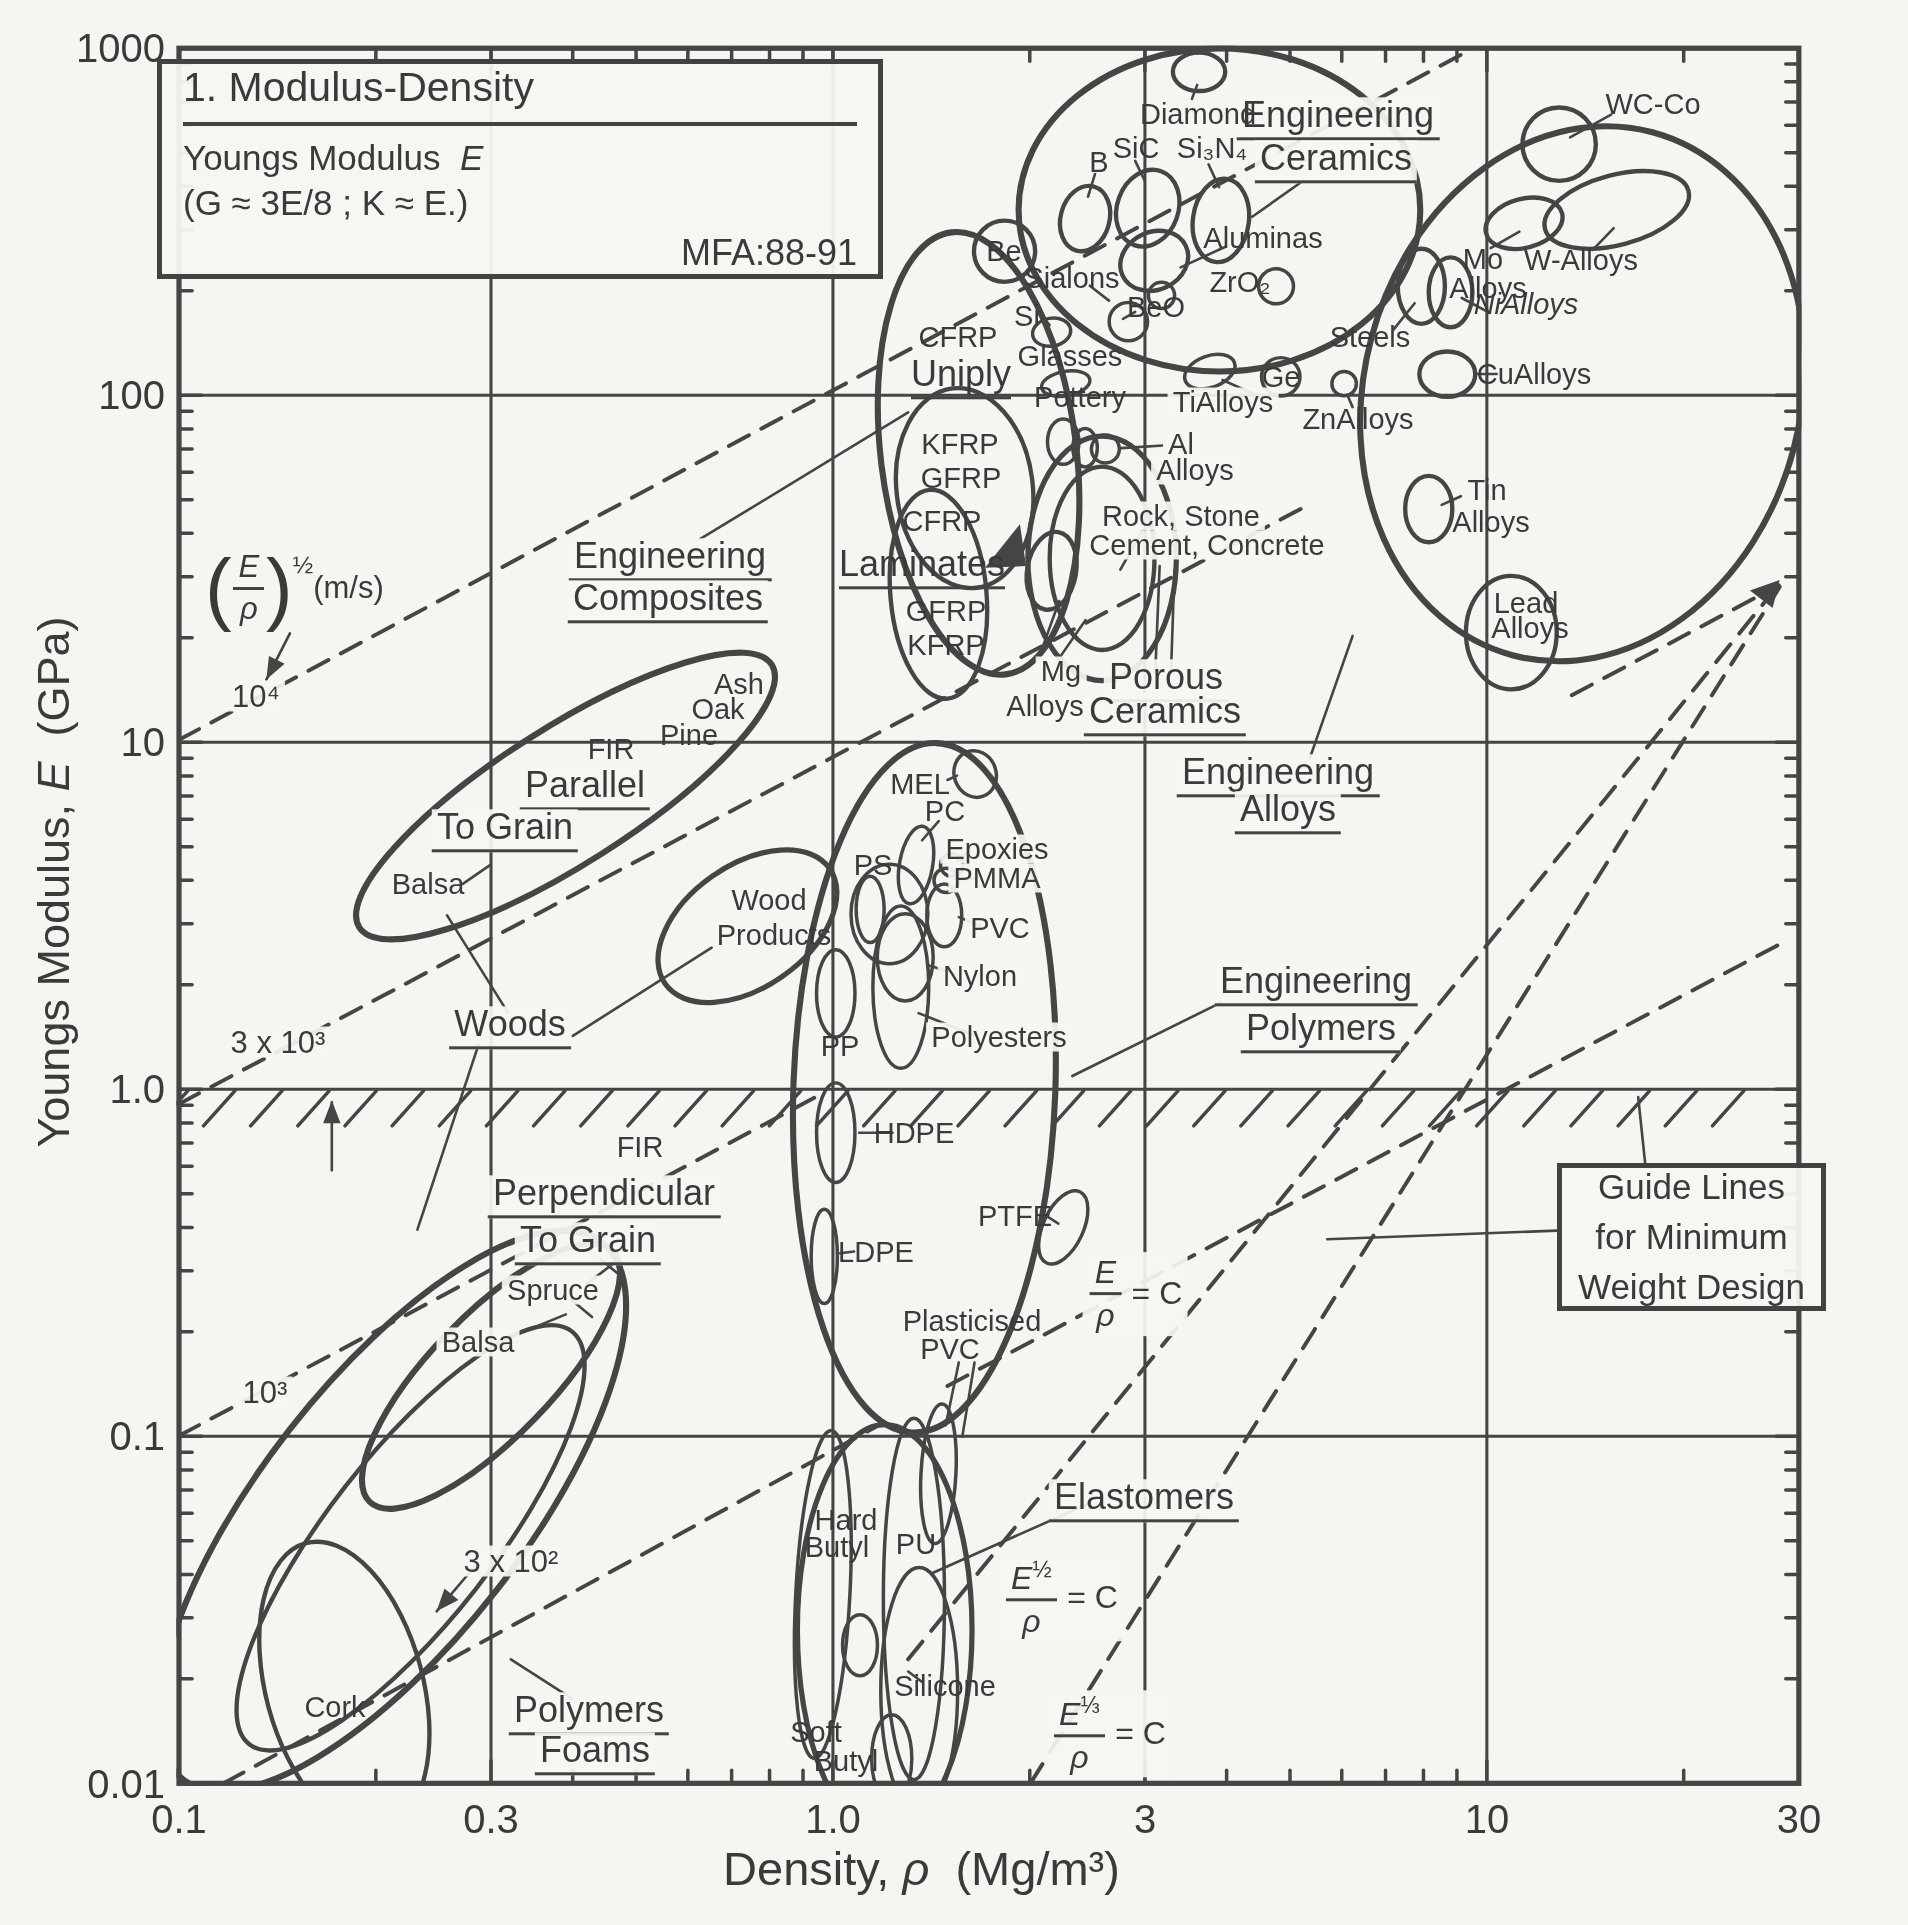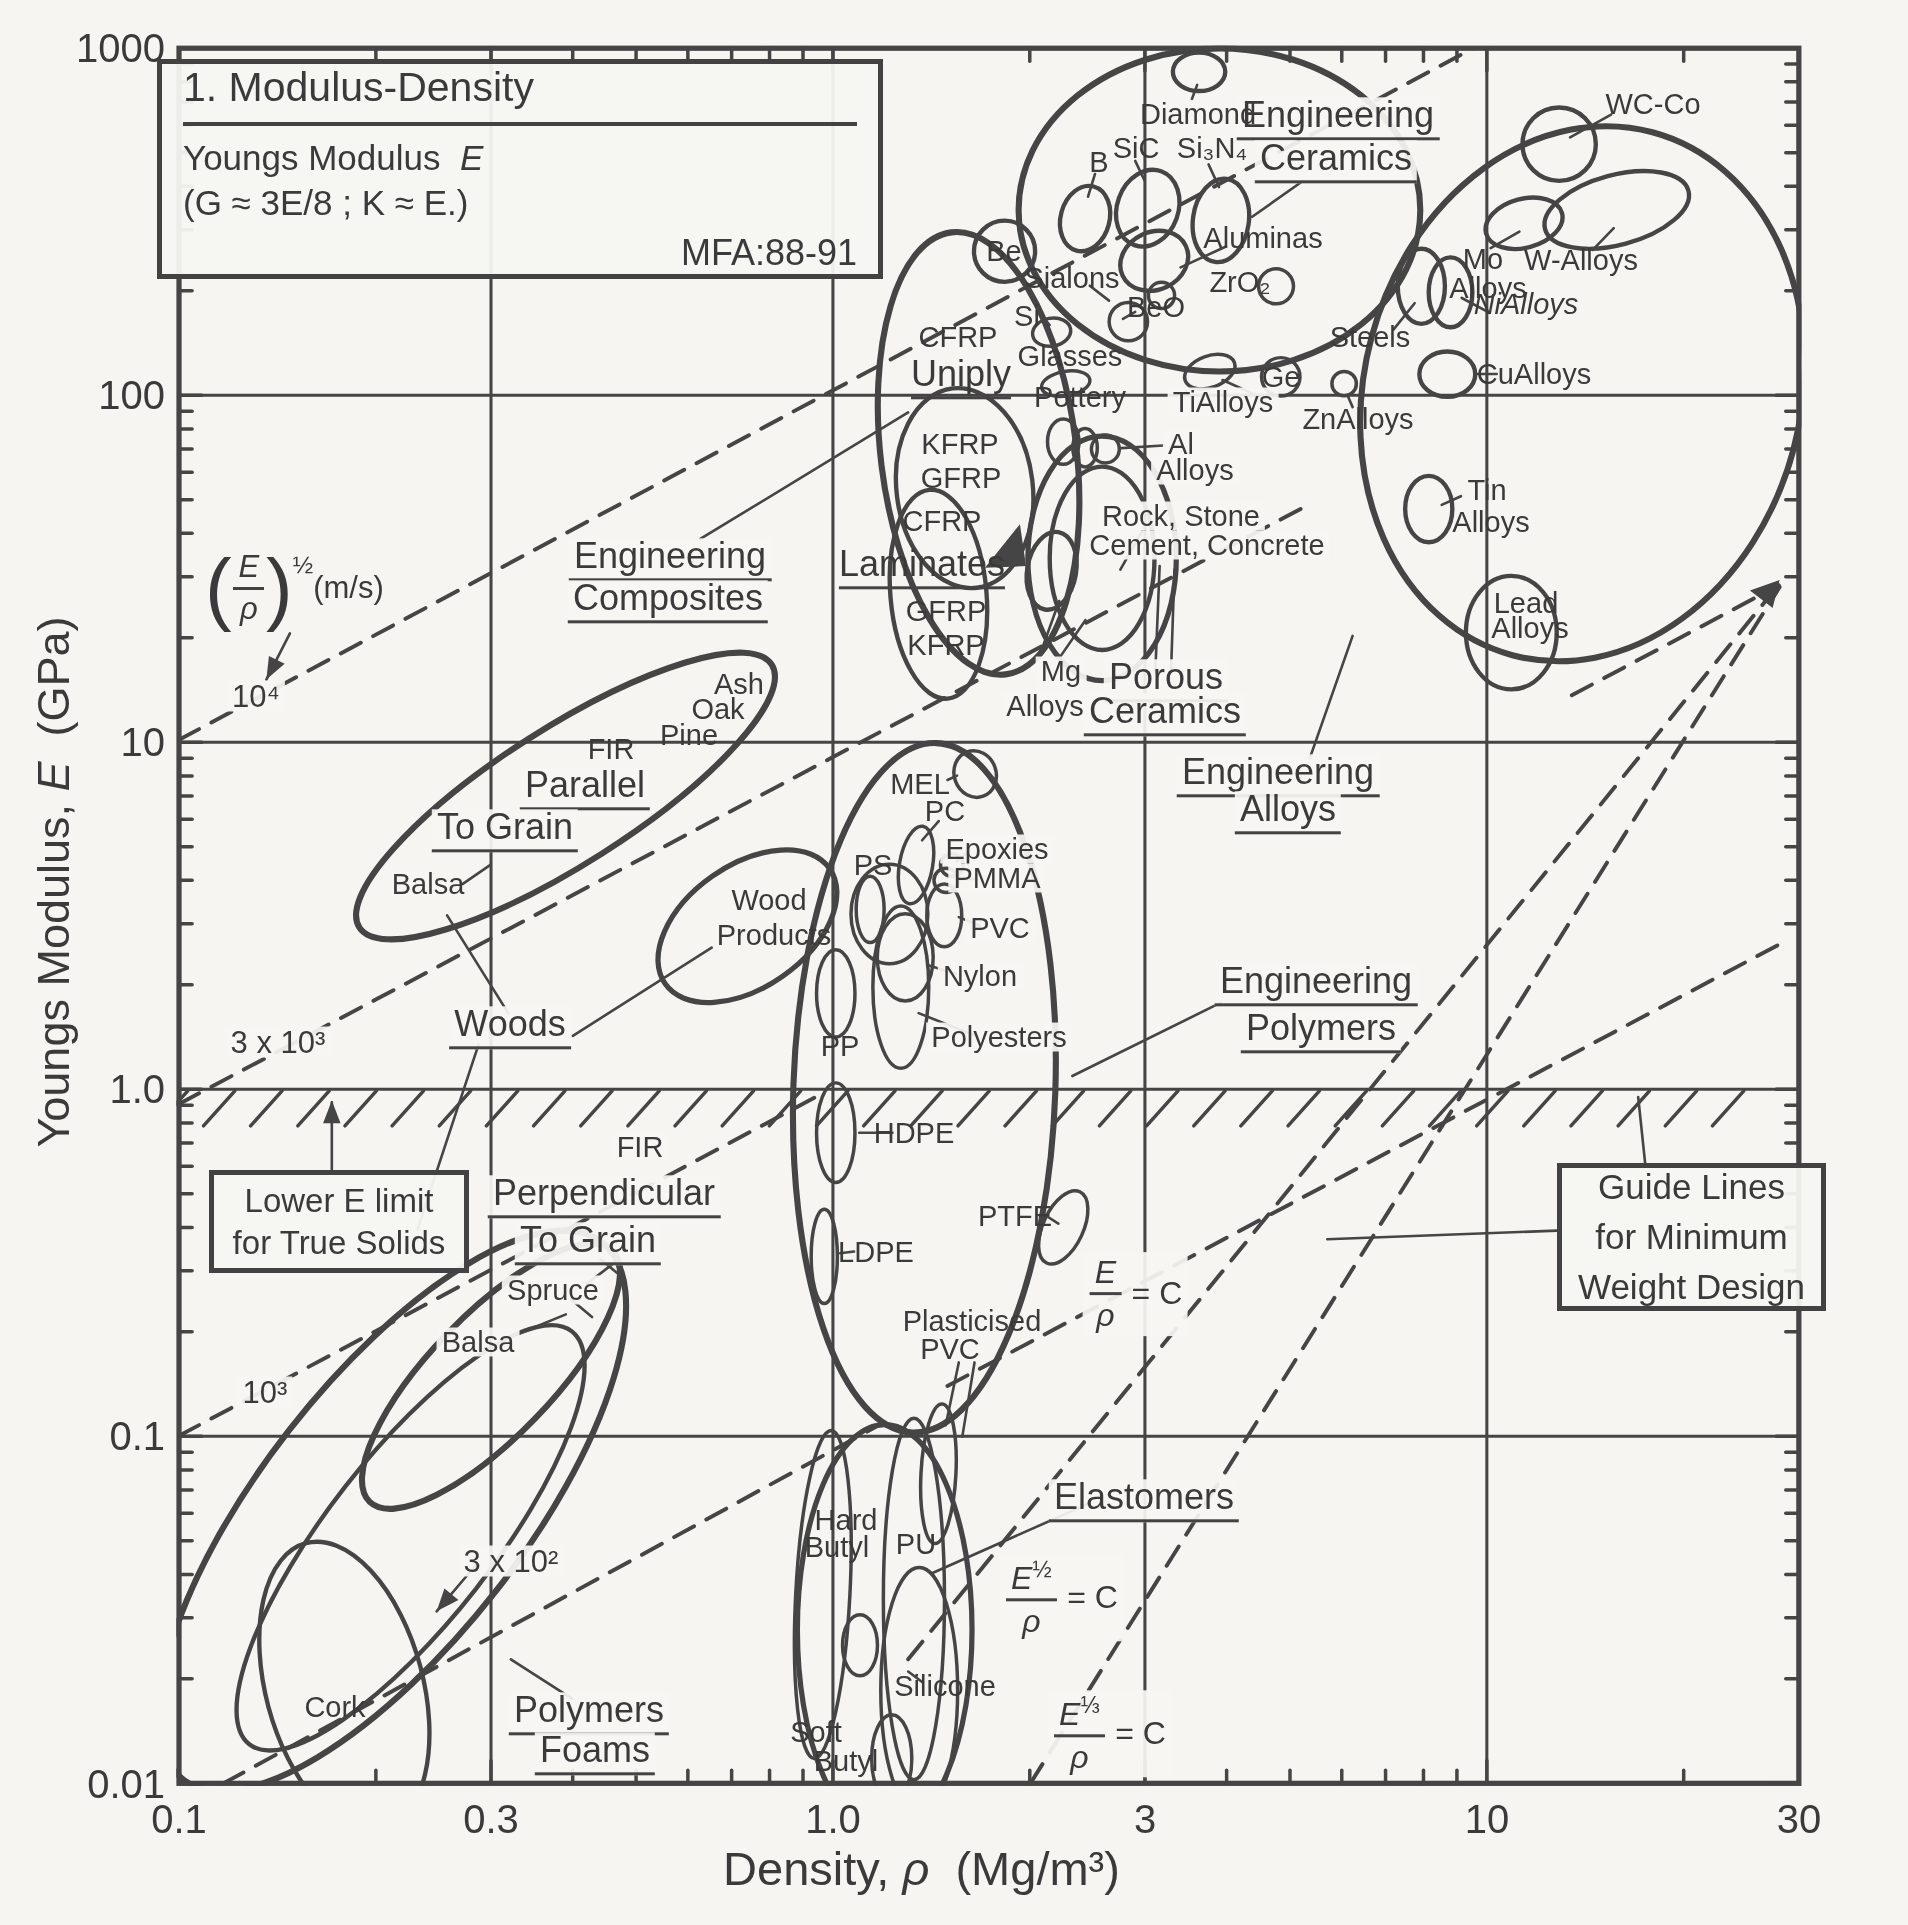--- a/index.html
+++ b/index.html
@@ -499,24 +499,20 @@
 
   <div class="box title-box">
     <div class="t1">1. Modulus-Density</div>
     <div class="t2">
       <span>Youngs Modulus</span>&nbsp;&nbsp;<i>E</i>
     </div>
     <div class="t3">(G ≈ 3E/8 ; K ≈ E.)</div>
     <div class="t4">MFA:88-91</div>
   </div>
 
-  <div class="box lower-box">
-    <div>Lower E limit</div>
-    <div>for True Solids</div>
-  </div>
 
   <div class="box guide-box">
     <div>Guide Lines</div>
     <div>for Minimum</div>
     <div>Weight Design</div>
   </div>
 
   <div class="axis-x">
     <span>Density,</span>
     <i>ρ</i>&nbsp;

